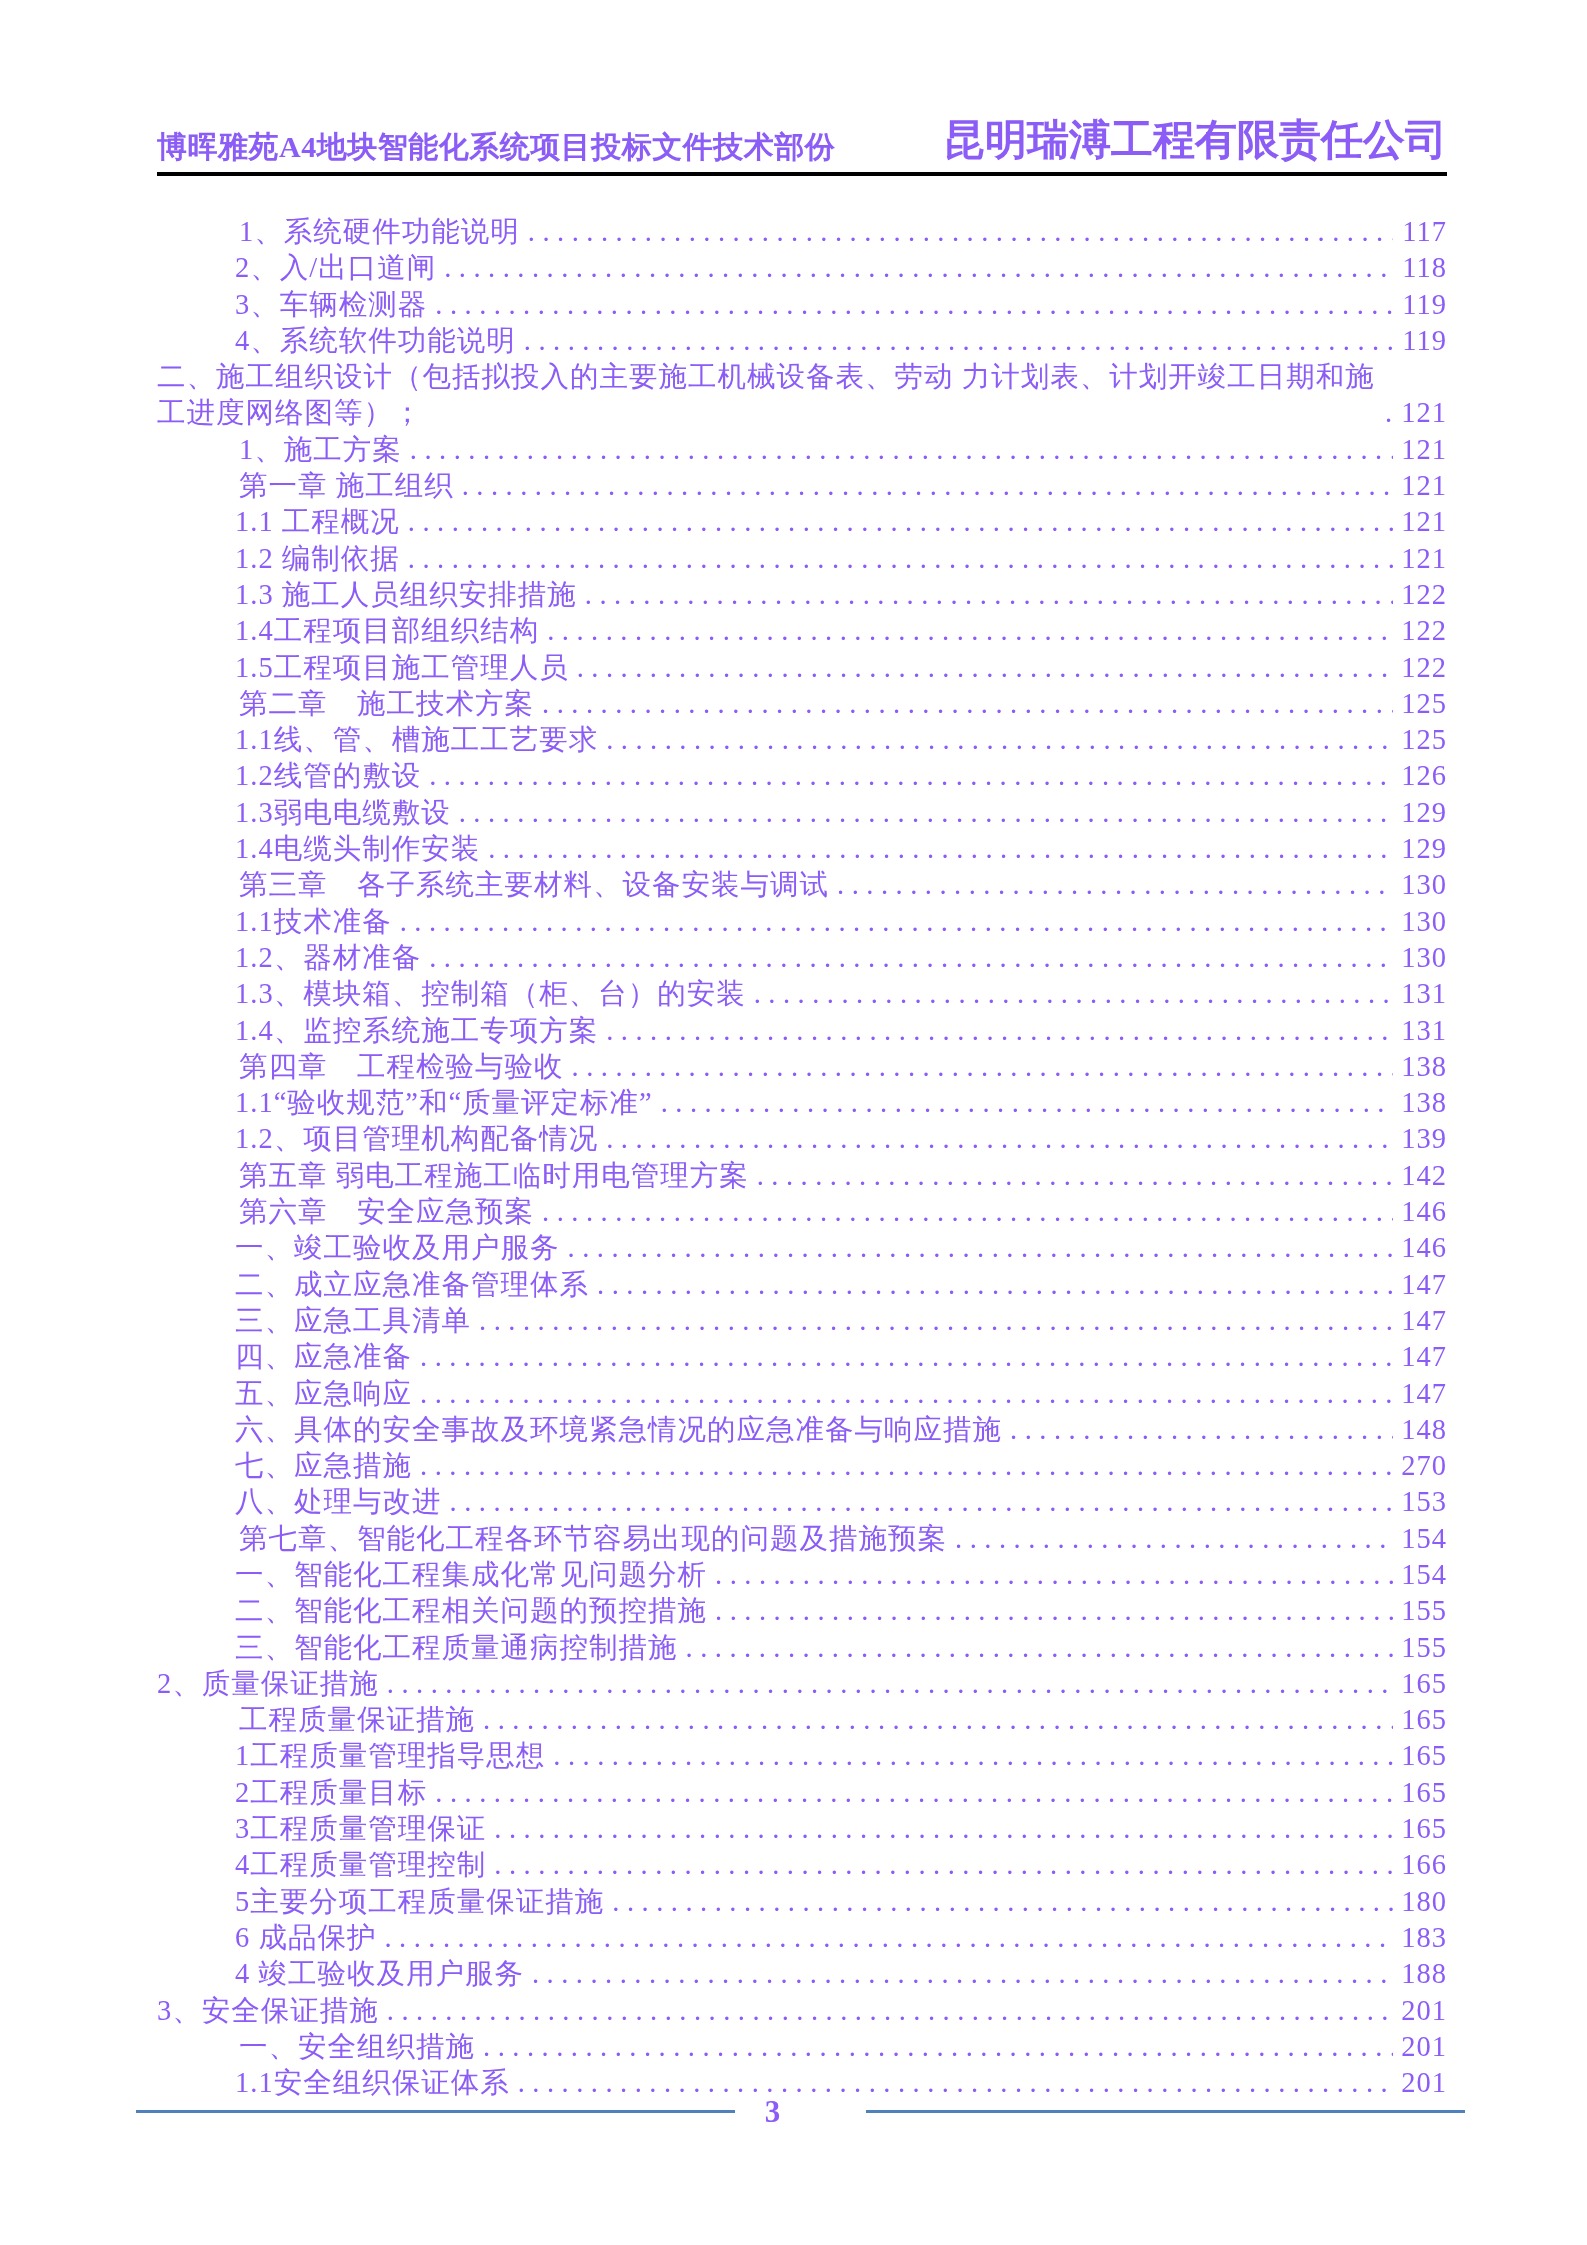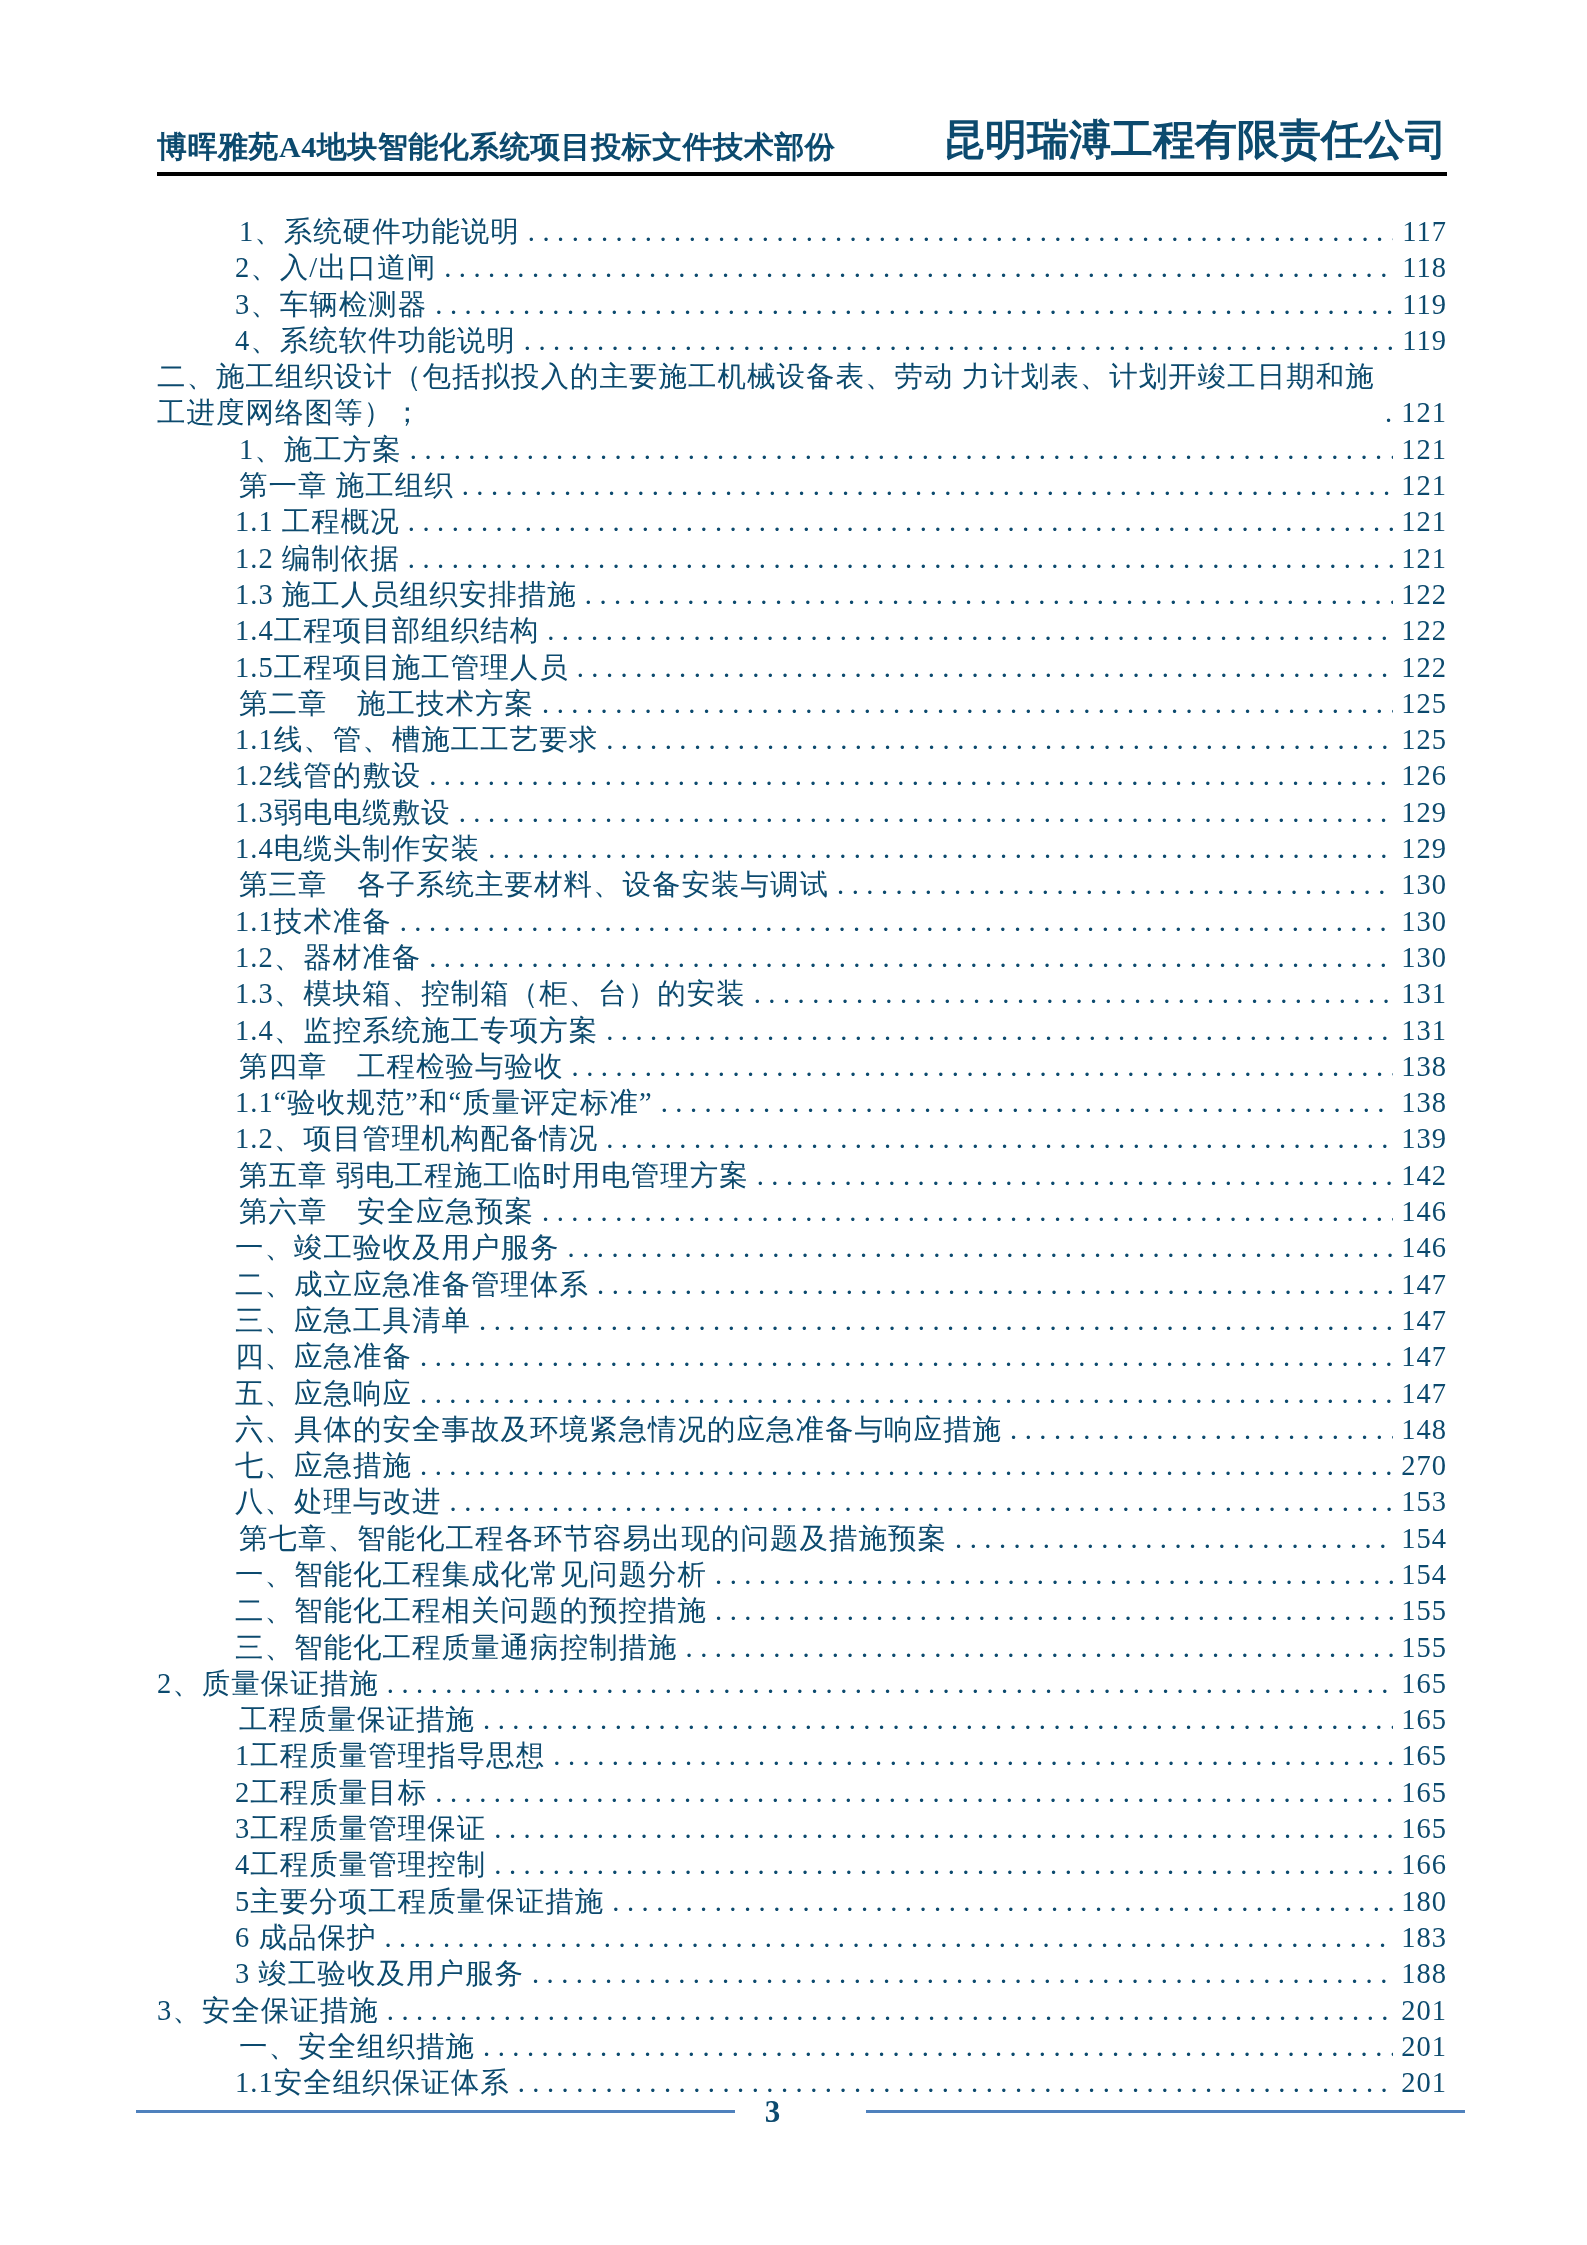--- a/index.html
+++ b/index.html
@@ -7,21 +7,21 @@
     padding: 0;
     background: #ffffff;
   }
   .page {
     position: relative;
     width: 1587px;
     height: 2245px;
     box-sizing: border-box;
     padding: 112px 140px 0 157px;
     background: #ffffff;
-    color: #0c4a6e;
+    color: #8b5cf6;
     font-family: "Liberation Serif", "DejaVu Serif", serif;
     overflow: hidden;
   }
   
   .header {
     display: flex;
     justify-content: space-between;
     align-items: flex-end;
     border-bottom: 4px solid #000000;
     padding-bottom: 4px;
@@ -381,21 +381,21 @@
     <span class="toc-page">180</span>
   </div>
 
   <div class="toc-row level-2">
     <span class="toc-label">6 成品保护</span>
     <span class="toc-dots"></span>
     <span class="toc-page">183</span>
   </div>
 
   <div class="toc-row level-2">
-    <span class="toc-label">3 竣工验收及用户服务</span>
+    <span class="toc-label">4 竣工验收及用户服务</span>
     <span class="toc-dots"></span>
     <span class="toc-page">188</span>
   </div>
 
   <div class="toc-row level-0">
     <span class="toc-label">3、安全保证措施</span>
     <span class="toc-dots"></span>
     <span class="toc-page">201</span>
   </div>
 

